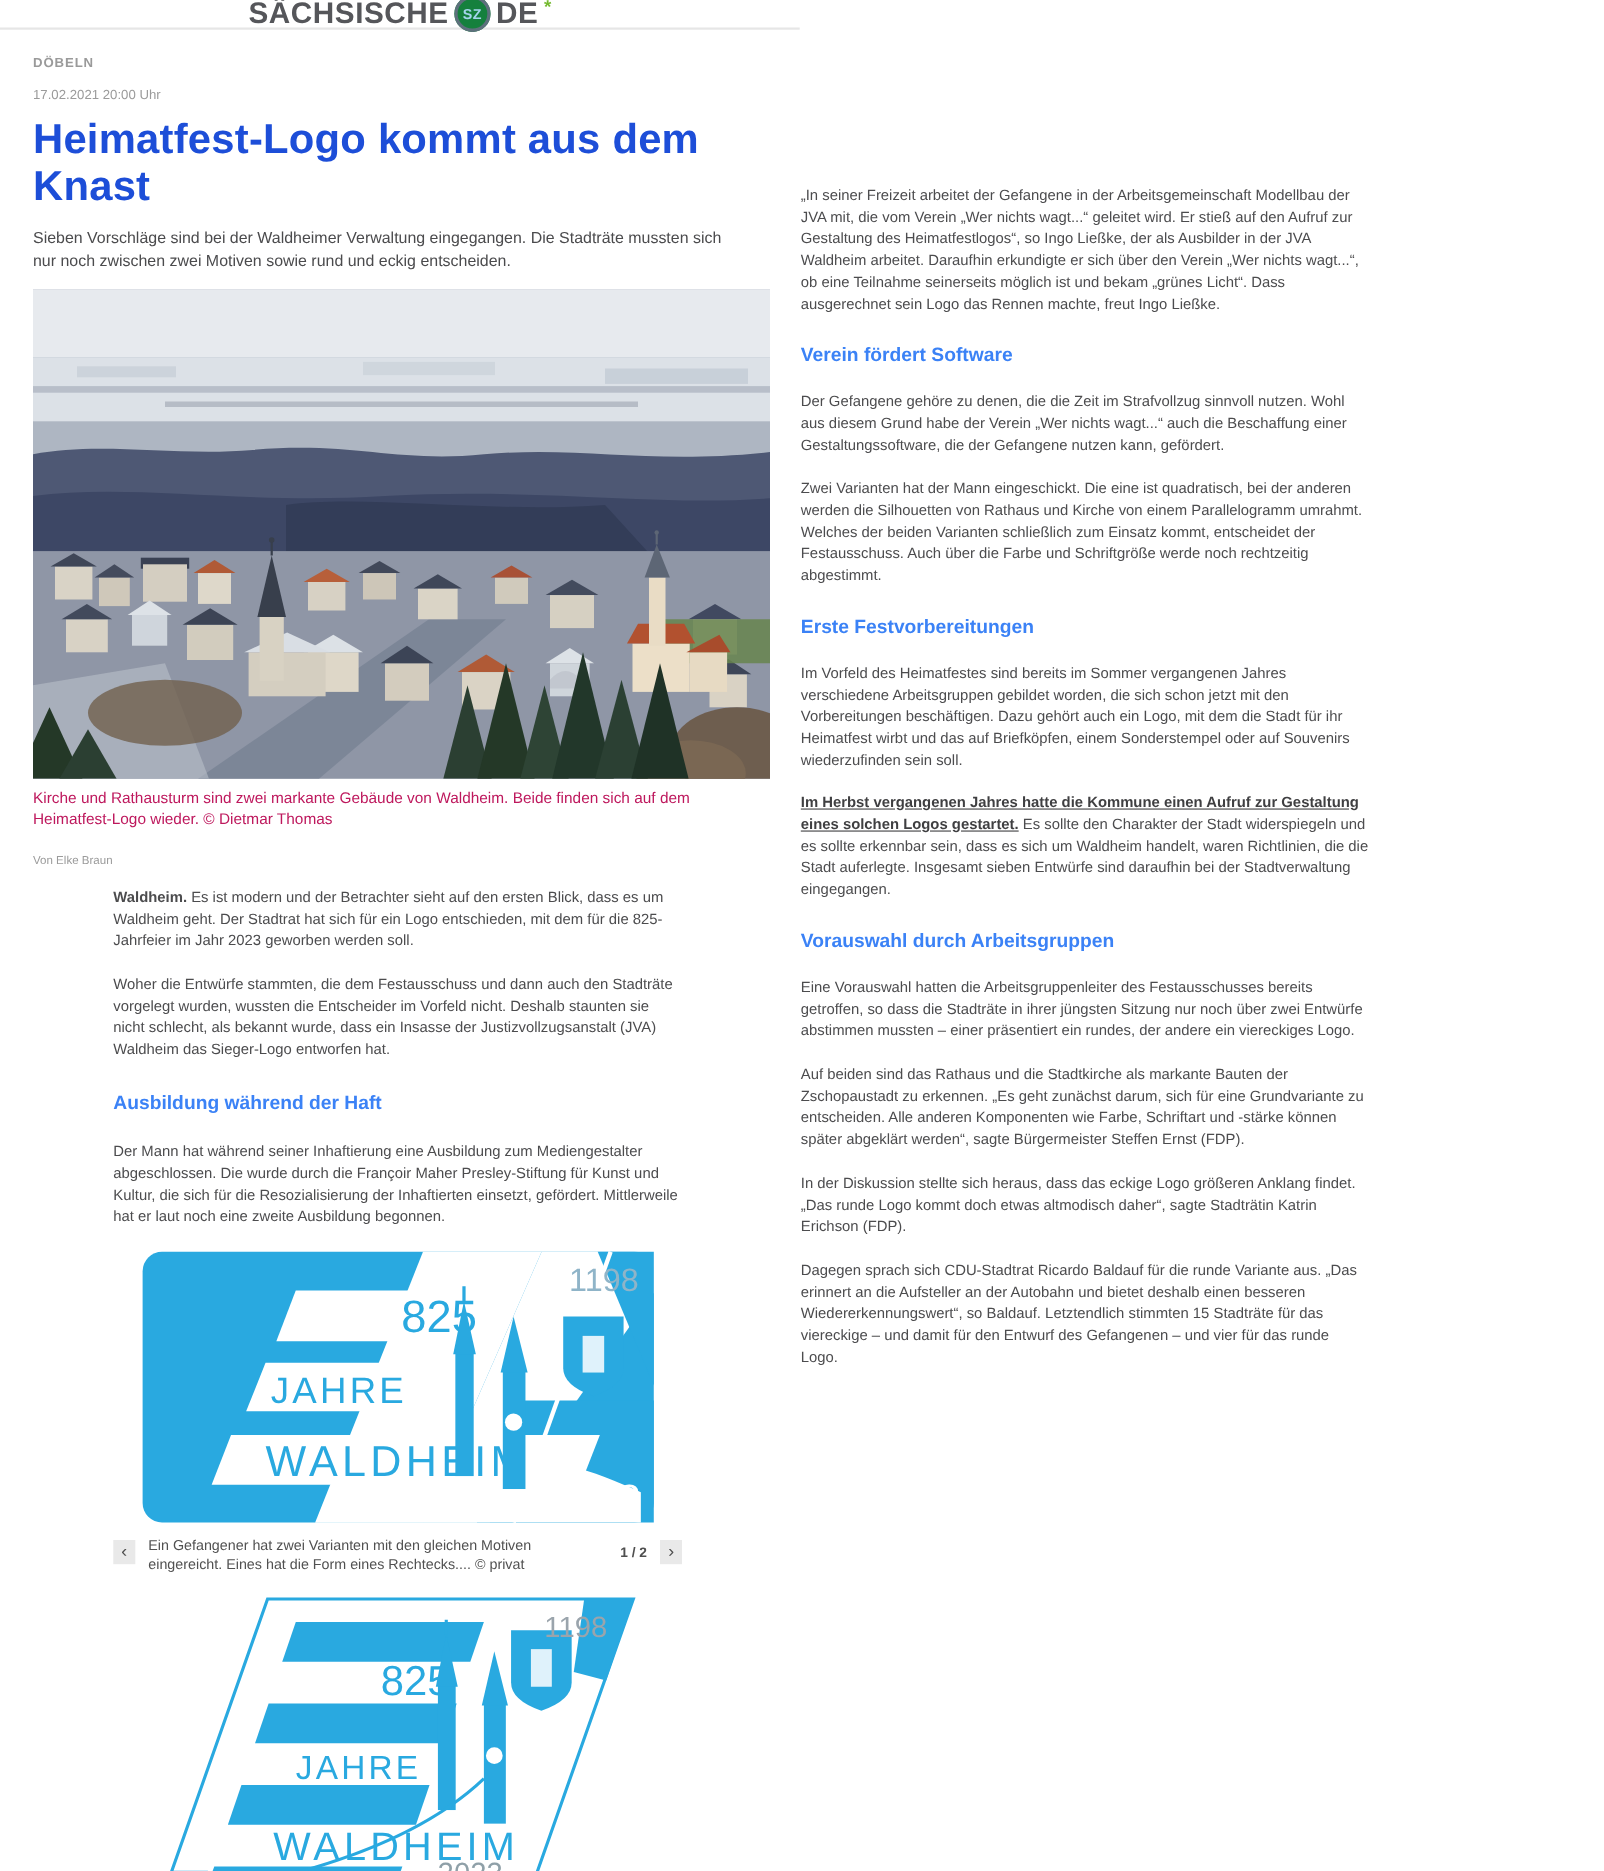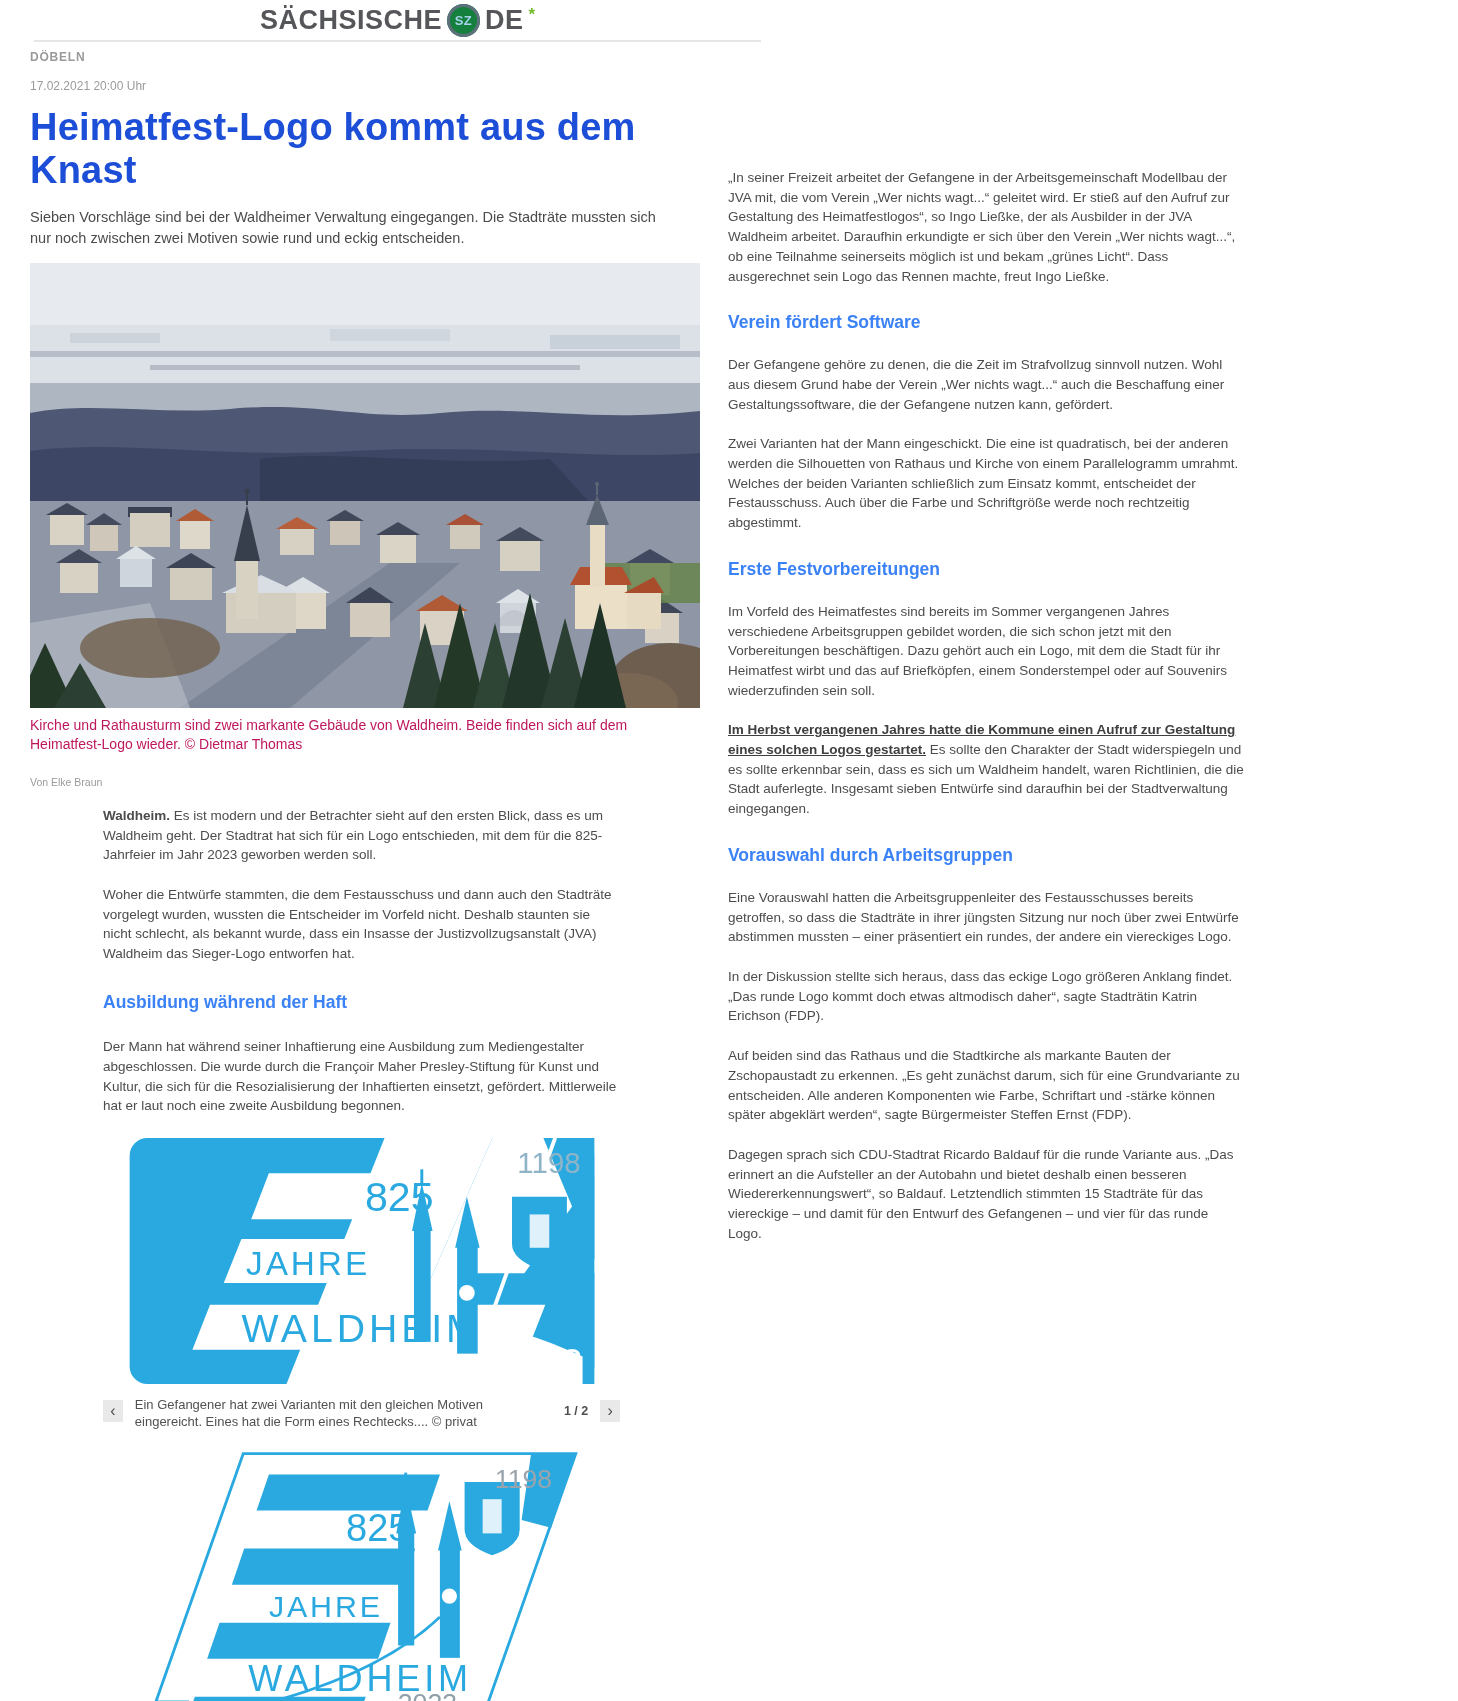--- a/index.html
+++ b/index.html
@@ -1,22 +1,22 @@
 <!DOCTYPE html>
 <html lang="de"><head>
 <meta charset="utf-8">
 <style>
   * { margin:0; padding:0; box-sizing:border-box; }
   html,body { background:#ffffff; }
   body { font-family:"Liberation Sans", sans-serif; }
   .page { position:relative; width:1458px; height:1701px; background:#fff; overflow:hidden; }
 
   
-  .masthead { position:absolute; top:0; left:0; width:727px; height:42px;
-    border-bottom:2px solid #e6e6e6; display:flex; align-items:center; justify-content:center;margin-left:34px; }
+  .masthead { position:absolute; top:0; left:0; width:727px; height:27px;
+    border-bottom:2px solid #e6e6e6; display:flex; align-items:center; justify-content:center; }
   .brand { display:flex; align-items:center; gap:5px; cursor:pointer; }
   .brand-word { font-size:27px; font-weight:700; color:#55565a; letter-spacing:.5px; }
   .sz-badge { width:33px; height:33px; border-radius:50%; background:#15803d;
     display:flex; align-items:center; justify-content:center; box-shadow:inset 0 0 0 3px #5d707c; }
   .sz-badge span { color:#a4d4ec; font-size:13px; font-weight:700; letter-spacing:.5px; }
   .asterisk { color:#74b92e; font-size:17px; font-weight:700; align-self:flex-start; margin-top:1px; }
 
   
   .col-left  { position:absolute; left:30px; top:50px; width:670px; }
   .col-right { position:absolute; left:728px; top:168px; width:516px; }
@@ -254,18 +254,18 @@
   <div class="col-right">
     <p>„In seiner Freizeit arbeitet der Gefangene in der Arbeitsgemeinschaft Modellbau der JVA mit, die vom Verein „Wer nichts wagt...“ geleitet wird. Er stieß auf den Aufruf zur Gestaltung des Heimatfestlogos“, so Ingo Ließke, der als Ausbilder in der JVA Waldheim arbeitet. Daraufhin erkundigte er sich über den Verein „Wer nichts wagt...“, ob eine Teilnahme seinerseits möglich ist und bekam „grünes Licht“. Dass ausgerechnet sein Logo das Rennen machte, freut Ingo Ließke.</p>
     <h2 class="sub">Verein fördert Software</h2>
     <p>Der Gefangene gehöre zu denen, die die Zeit im Strafvollzug sinnvoll nutzen. Wohl aus diesem Grund habe der Verein „Wer nichts wagt...“ auch die Beschaffung einer Gestaltungssoftware, die der Gefangene nutzen kann, gefördert.</p>
     <p>Zwei Varianten hat der Mann eingeschickt. Die eine ist quadratisch, bei der anderen werden die Silhouetten von Rathaus und Kirche von einem Parallelogramm umrahmt. Welches der beiden Varianten schließlich zum Einsatz kommt, entscheidet der Festausschuss. Auch über die Farbe und Schriftgröße werde noch rechtzeitig abgestimmt.</p>
     <h2 class="sub">Erste Festvorbereitungen</h2>
     <p>Im Vorfeld des Heimatfestes sind bereits im Sommer vergangenen Jahres verschiedene Arbeitsgruppen gebildet worden, die sich schon jetzt mit den Vorbereitungen beschäftigen. Dazu gehört auch ein Logo, mit dem die Stadt für ihr Heimatfest wirbt und das auf Briefköpfen, einem Sonderstempel oder auf Souvenirs wiederzufinden sein soll.</p>
     <p><span class="link-bold">Im Herbst vergangenen Jahres hatte die Kommune einen Aufruf zur Gestaltung eines solchen Logos gestartet.</span><span> Es sollte den Charakter der Stadt widerspiegeln und es sollte erkennbar sein, dass es sich um Waldheim handelt, waren Richtlinien, die die Stadt auferlegte. Insgesamt sieben Entwürfe sind daraufhin bei der Stadtverwaltung eingegangen.</span></p>
     <h2 class="sub">Vorauswahl durch Arbeitsgruppen</h2>
     <p>Eine Vorauswahl hatten die Arbeitsgruppenleiter des Festausschusses bereits getroffen, so dass die Stadträte in ihrer jüngsten Sitzung nur noch über zwei Entwürfe abstimmen mussten – einer präsentiert ein rundes, der andere ein viereckiges Logo.</p>
+    <p>Auf beiden sind das Rathaus und die Stadtkirche als markante Bauten der Zschopaustadt zu erkennen. „Es geht zunächst darum, sich für eine Grundvariante zu entscheiden. Alle anderen Komponenten wie Farbe, Schriftart und -stärke können später abgeklärt werden“, sagte Bürgermeister Steffen Ernst (FDP).</p>
     <p>In der Diskussion stellte sich heraus, dass das eckige Logo größeren Anklang findet. „Das runde Logo kommt doch etwas altmodisch daher“, sagte Stadträtin Katrin Erichson (FDP).</p>
-    <p>Auf beiden sind das Rathaus und die Stadtkirche als markante Bauten der Zschopaustadt zu erkennen. „Es geht zunächst darum, sich für eine Grundvariante zu entscheiden. Alle anderen Komponenten wie Farbe, Schriftart und -stärke können später abgeklärt werden“, sagte Bürgermeister Steffen Ernst (FDP).</p>
     <p>Dagegen sprach sich CDU-Stadtrat Ricardo Baldauf für die runde Variante aus. „Das erinnert an die Aufsteller an der Autobahn und bietet deshalb einen besseren Wiedererkennungswert“, so Baldauf. Letztendlich stimmten 15 Stadträte für das viereckige – und damit für den Entwurf des Gefangenen – und vier für das runde Logo.</p>
   </div>
 
 </div>
 
 </body></html>

